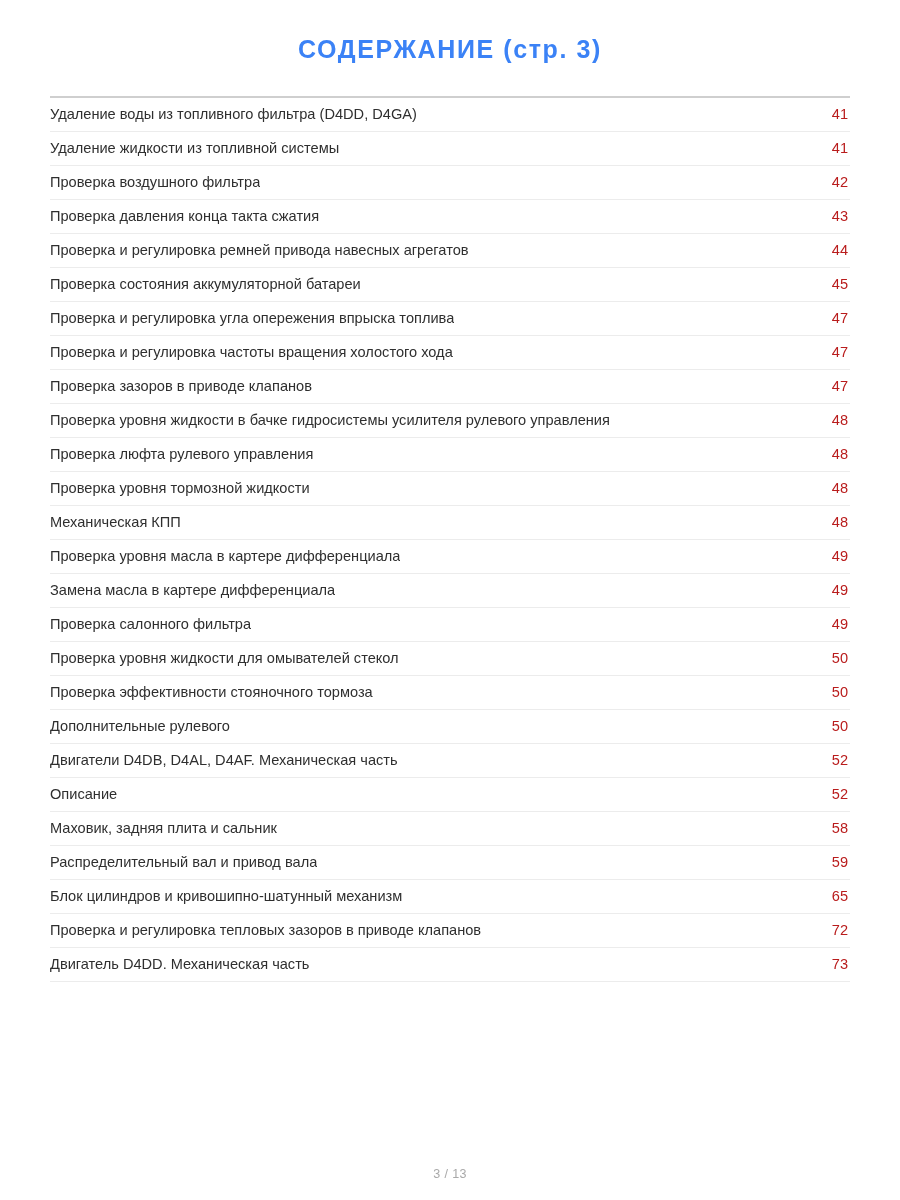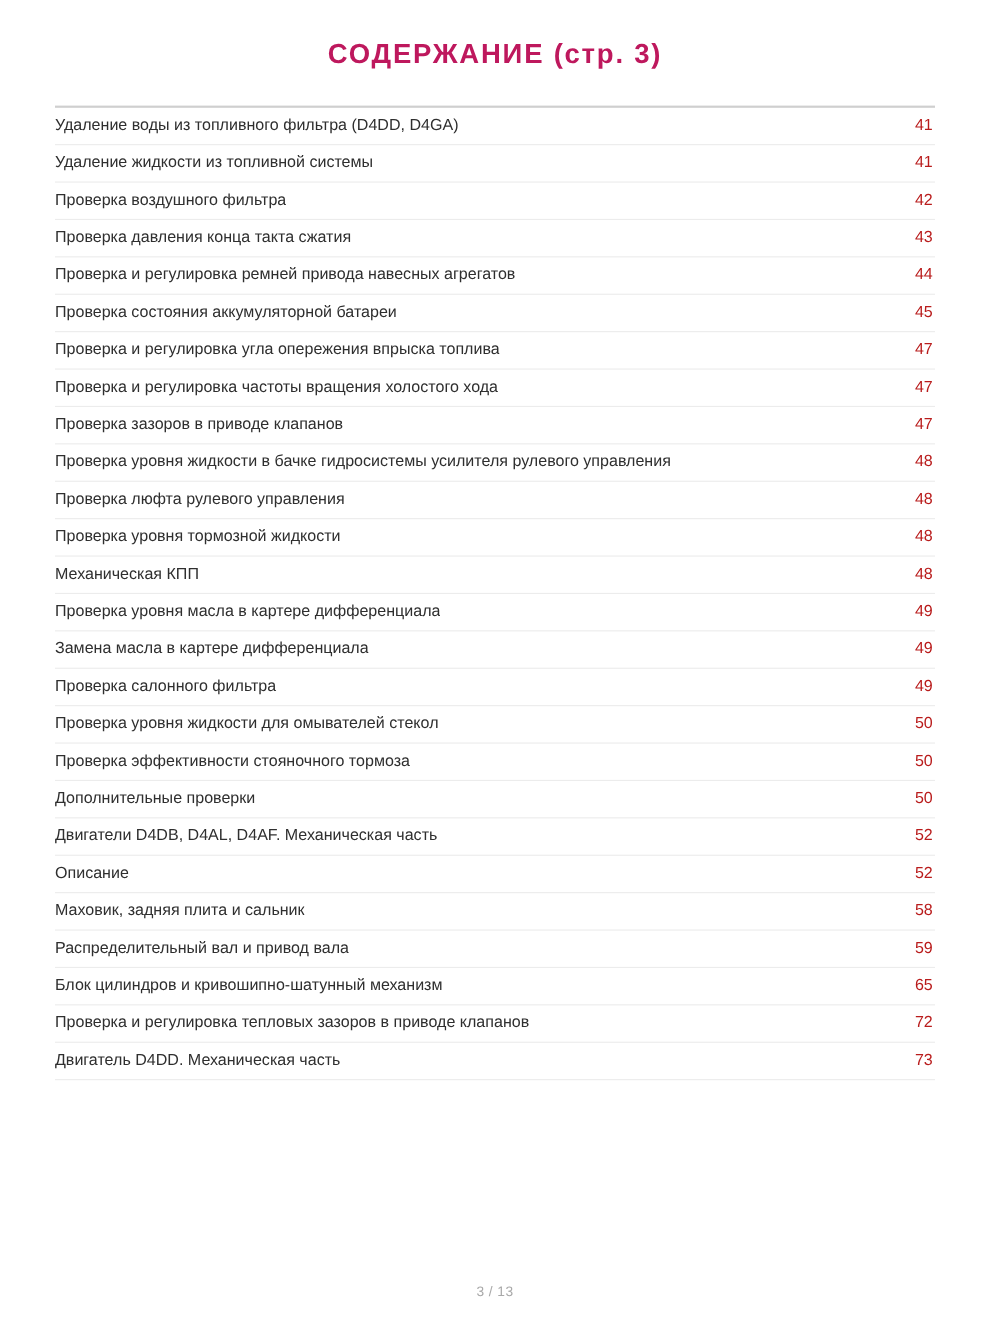--- a/index.html
+++ b/index.html
@@ -24,21 +24,21 @@
     flex-direction: column;
   }
   .toc-title {
     margin: 0;
     padding-top: 34px;
     padding-bottom: 0;
     text-align: center;
     font-size: 25px;
     font-weight: bold;
     letter-spacing: 1.6px;
-    color: #be185d;
+    color: #3b82f6;
     line-height: 1.2;
   }
   .title-rule {
     margin-top: 32px;
     height: 2px;
     background: #cfcfcf;
     width: 100%;
   }
   .toc-list {
     margin: 0;
@@ -164,21 +164,21 @@
       </li>
       <li class="toc-row">
         <span class="toc-row-label">Проверка уровня жидкости для омывателей стекол</span>
         <span class="toc-row-page">50</span>
       </li>
       <li class="toc-row">
         <span class="toc-row-label">Проверка эффективности стояночного тормоза</span>
         <span class="toc-row-page">50</span>
       </li>
       <li class="toc-row">
-        <span class="toc-row-label">Дополнительные проверки</span>
+        <span class="toc-row-label">Дополнительные рулевого</span>
         <span class="toc-row-page">50</span>
       </li>
       <li class="toc-row">
         <span class="toc-row-label">Двигатели D4DB, D4AL, D4AF. Механическая часть</span>
         <span class="toc-row-page">52</span>
       </li>
       <li class="toc-row">
         <span class="toc-row-label">Описание</span>
         <span class="toc-row-page">52</span>
       </li>

